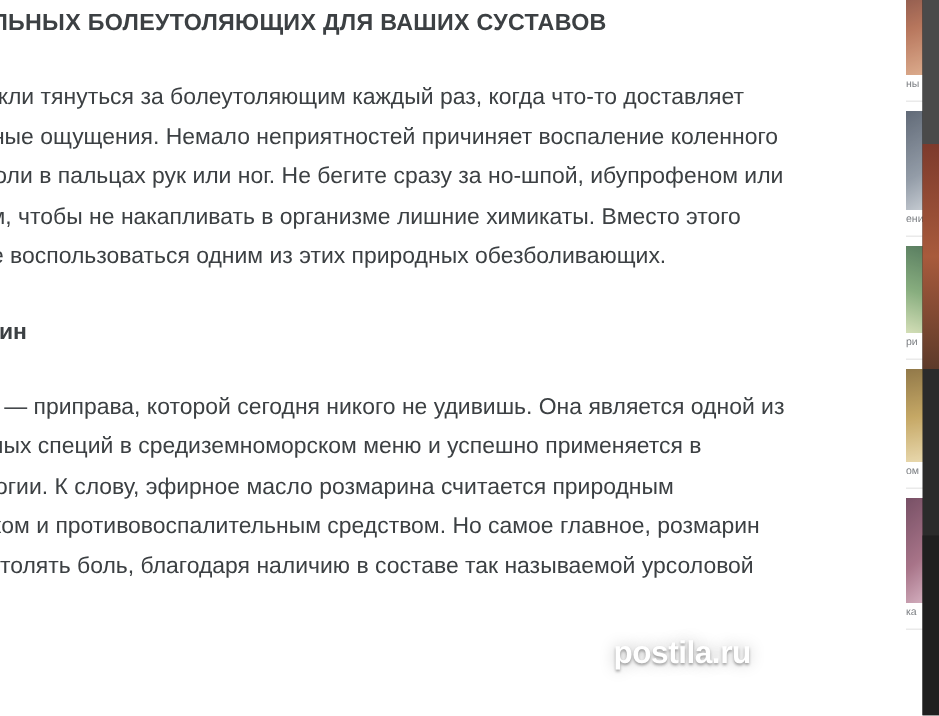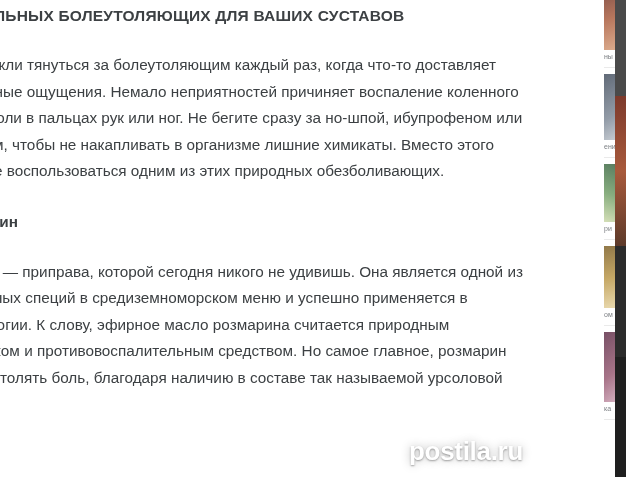--- a/index.html
+++ b/index.html
@@ -132,22 +132,22 @@
     left: 0; right: 0;
     bottom: 0;
     height: 120px;
     background: #1f1f1f;
   }
 
   
   .watermark {
     position: absolute;
     left: 409px;
-    top: 436px;
-    font-size: 26px;
+    top: 424px;
+    font-size: 21px;
     font-weight: bold;
     color: #ffffff;
     text-shadow:
       0 1px 2px rgba(0,0,0,0.35),
       0 0 10px rgba(0,0,0,0.25);
     letter-spacing: -0.3px;
     white-space: nowrap;
   }
 
   

